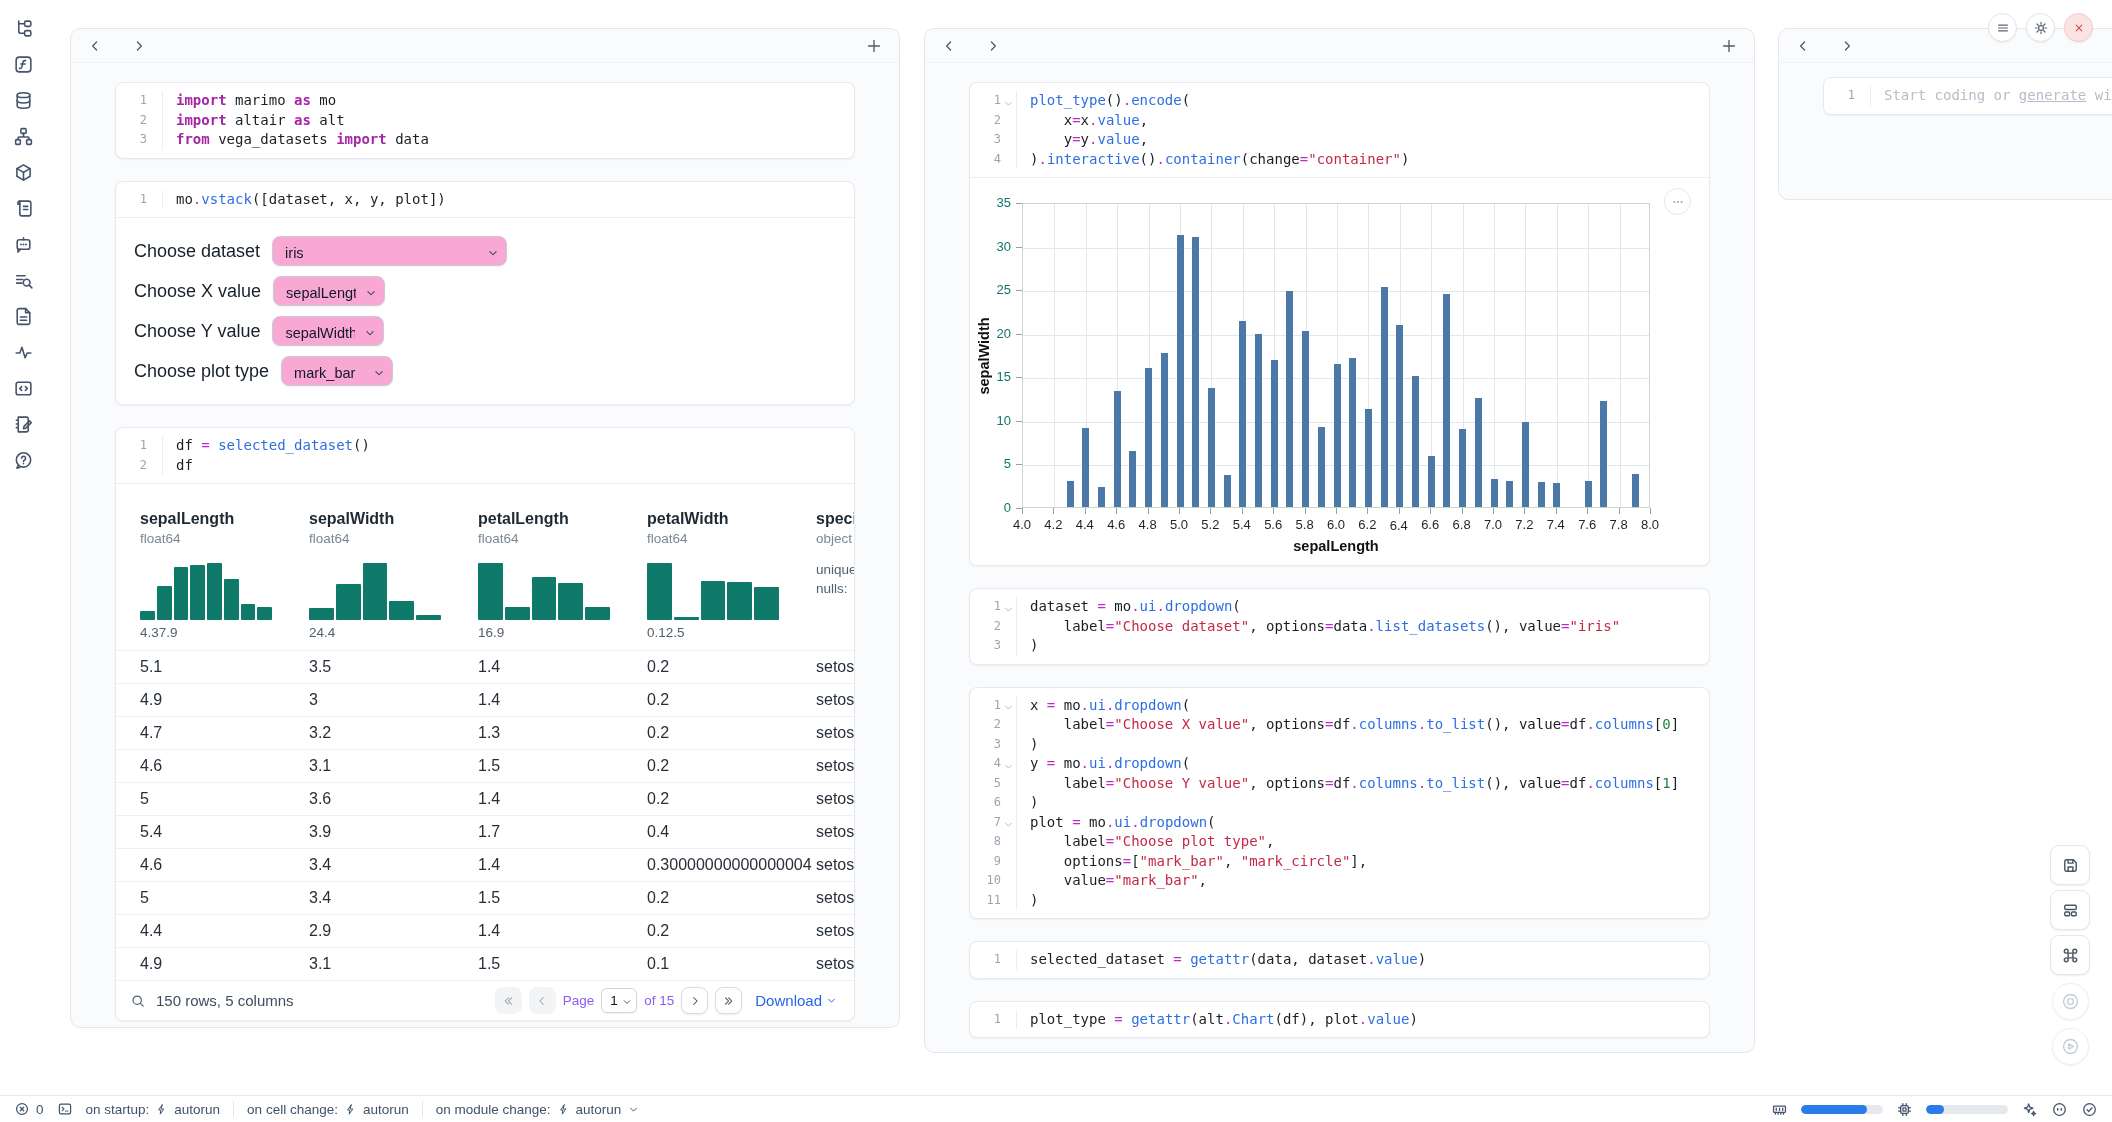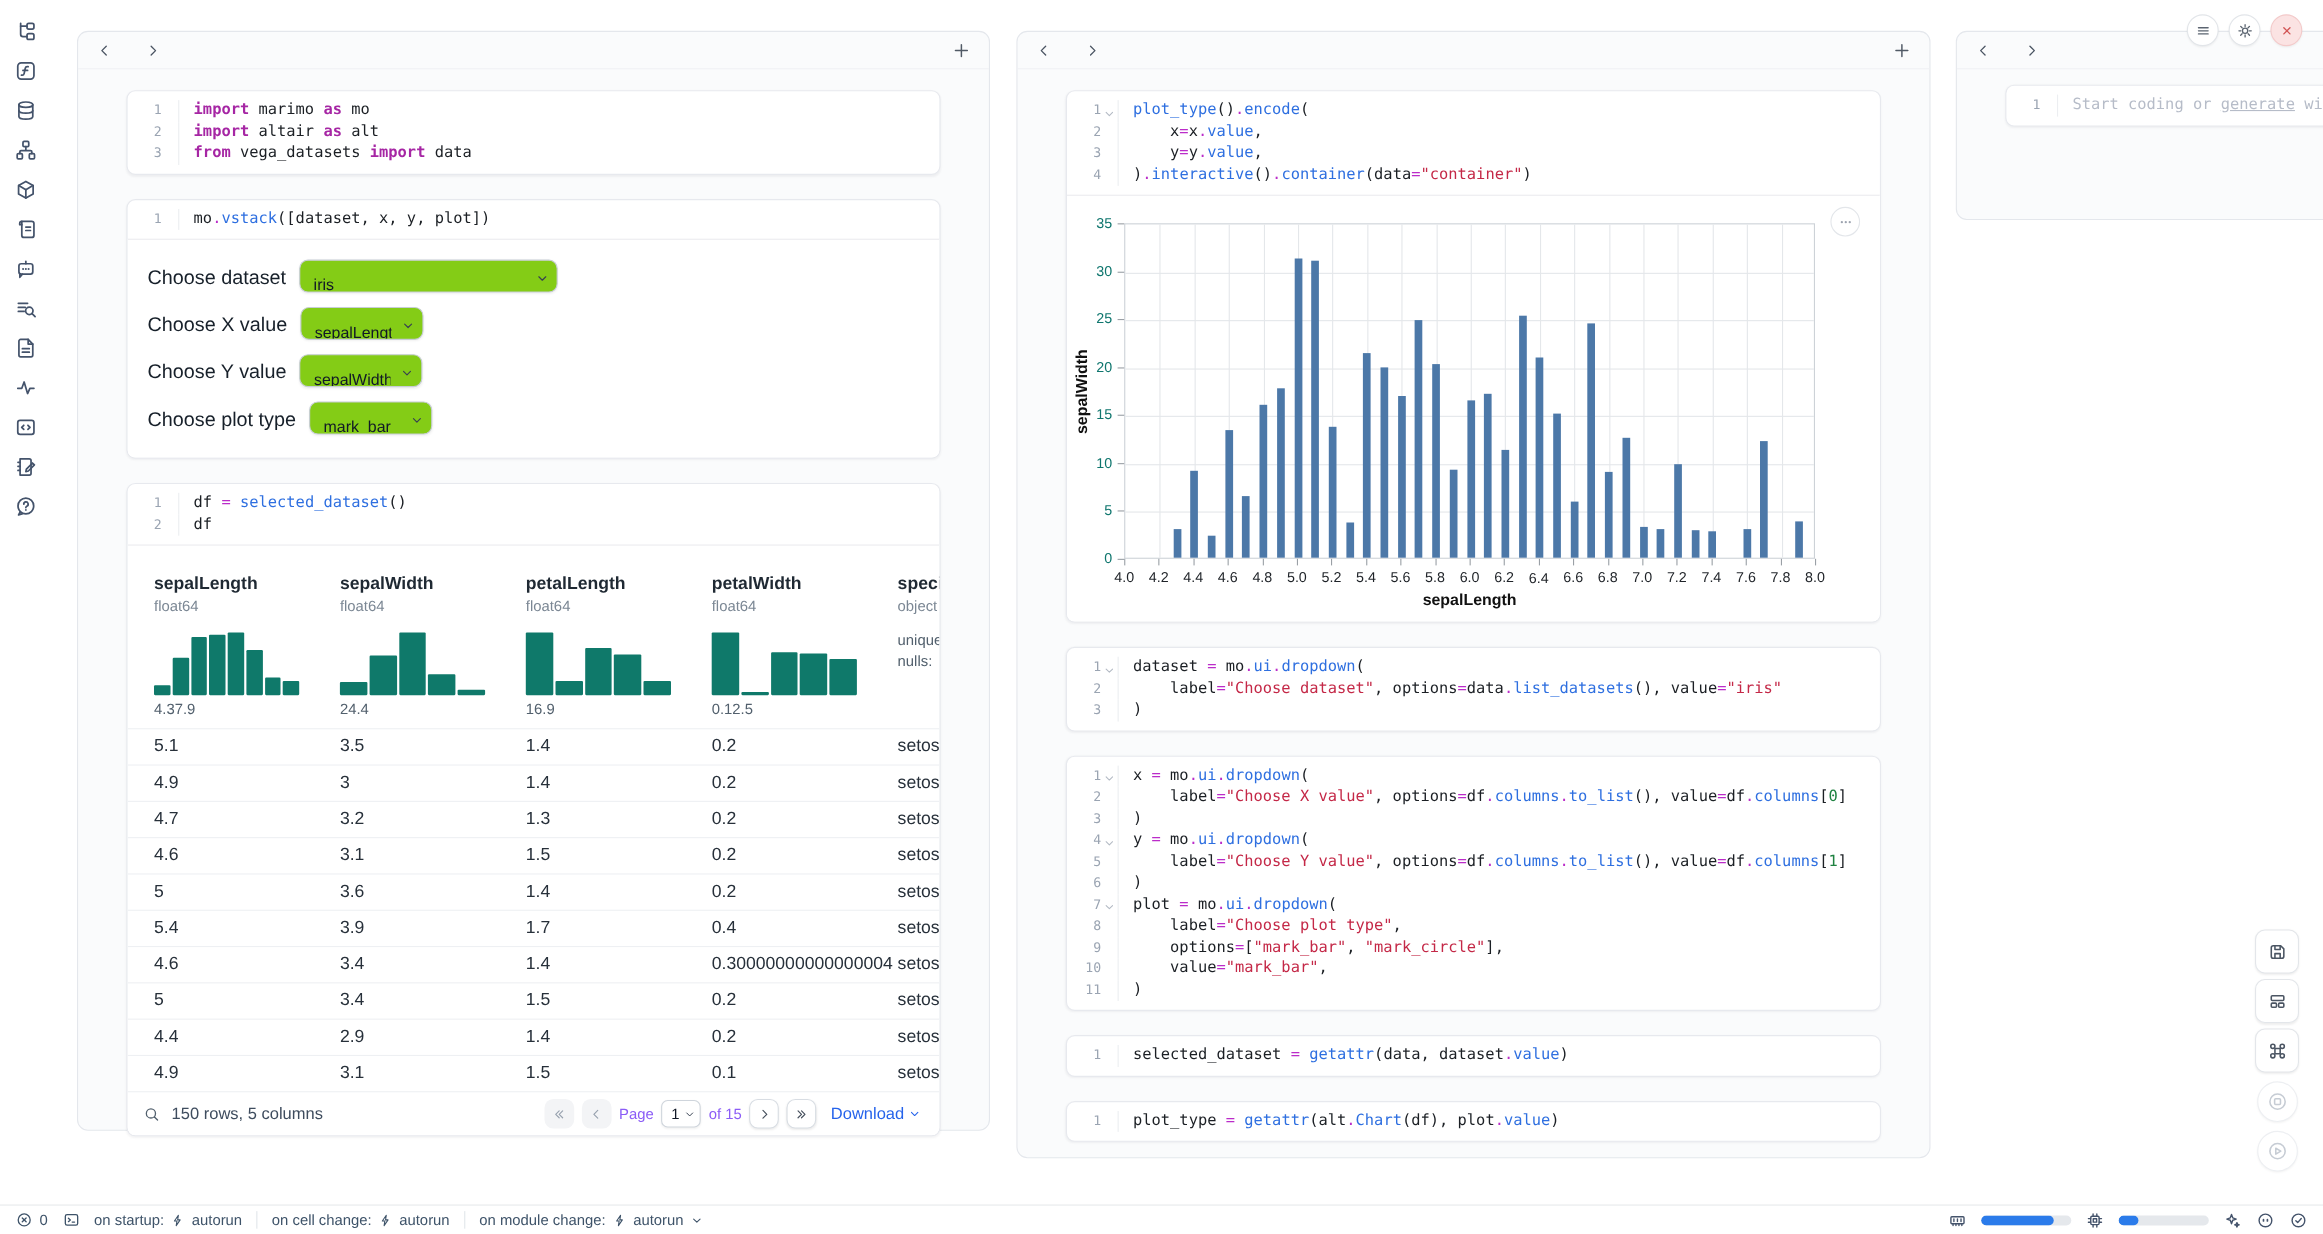--- a/index.html
+++ b/index.html
@@ -36,22 +36,22 @@
   .tk-fn { color:#2e6fe0; }
   .tk-str { color:#c42847; }
   .tk-num { color:#1f8241; }
   .out { border-top:1px solid #ececef; background:#fff; }
 
   
   .ctrl-out { padding:8px 18px 18px; }
   .ctrl-row { display:flex; align-items:center; gap:12px; margin-top:10px; font-size:18px; color:#17202a; }
   .selwrap { position:relative; display:inline-block; }
   .selwrap select { appearance:none; -webkit-appearance:none; font-family:inherit; font-size:14.5px;
-    color:#111827; height:30px; padding:15px 28px 0 12px; border:1px solid #c7cdd6; border-radius:8px;
-    background:#84cc16; box-shadow:0 1px 2px rgba(0,0,0,.06); width:100%; }
+    color:#111827; height:30px; padding:4px 28px 0 12px; border:1px solid #c7cdd6; border-radius:8px;
+    background:#f9a8d4; box-shadow:0 1px 2px rgba(0,0,0,.06); width:100%; }
   .selwrap .chev { position:absolute; right:7px; top:8px; width:14px; height:14px; color:#374151; pointer-events:none; }
 
   
   .tbl-clip { overflow:hidden; }
   .tgrid { display:grid; grid-template-columns:169px 169px 169px 169px 169px; padding-left:24px; width:900px; }
   .th-name { font-weight:bold; font-size:16px; color:#1f2933; }
   .th-type { font-size:13.5px; color:#7b8794; margin-top:3px; }
   .thead-row { padding-top:26px; }
   .hist { margin-top:14px; height:60px; width:132px; display:flex; align-items:flex-end; gap:2px; }
   .hist div { flex:1; border-radius:1px; }
@@ -536,21 +536,21 @@
               <span class="gnum">3</span>
               <span class="gfold"></span>
             </span>
             <span class="ctext"><span class="tk-pl">    y</span><span class="tk-op">=</span><span class="tk-pl">y</span><span class="tk-op">.</span><span class="tk-fn">value</span><span class="tk-pl">,</span></span>
           </div>
           <div class="cline">
             <span class="gut">
               <span class="gnum">4</span>
               <span class="gfold"></span>
             </span>
-            <span class="ctext"><span class="tk-pl">)</span><span class="tk-op">.</span><span class="tk-fn">interactive</span><span class="tk-pl">()</span><span class="tk-op">.</span><span class="tk-fn">container</span><span class="tk-pl">(data</span><span class="tk-op">=</span><span class="tk-str">"container"</span><span class="tk-pl">)</span></span>
+            <span class="ctext"><span class="tk-pl">)</span><span class="tk-op">.</span><span class="tk-fn">interactive</span><span class="tk-pl">()</span><span class="tk-op">.</span><span class="tk-fn">container</span><span class="tk-pl">(change</span><span class="tk-op">=</span><span class="tk-str">"container"</span><span class="tk-pl">)</span></span>
           </div>
         </div>
       <div class="out chart" id="chartOut">
           <div class="plot" style="left:52px;top:25px;width:628px;height:305px">
             <div class="gl-h" style="top:261.4px"></div>
             <div class="gl-h" style="top:217.9px"></div>
             <div class="gl-h" style="top:174.3px"></div>
             <div class="gl-h" style="top:130.7px"></div>
             <div class="gl-h" style="top:87.1px"></div>
             <div class="gl-h" style="top:43.6px"></div>

